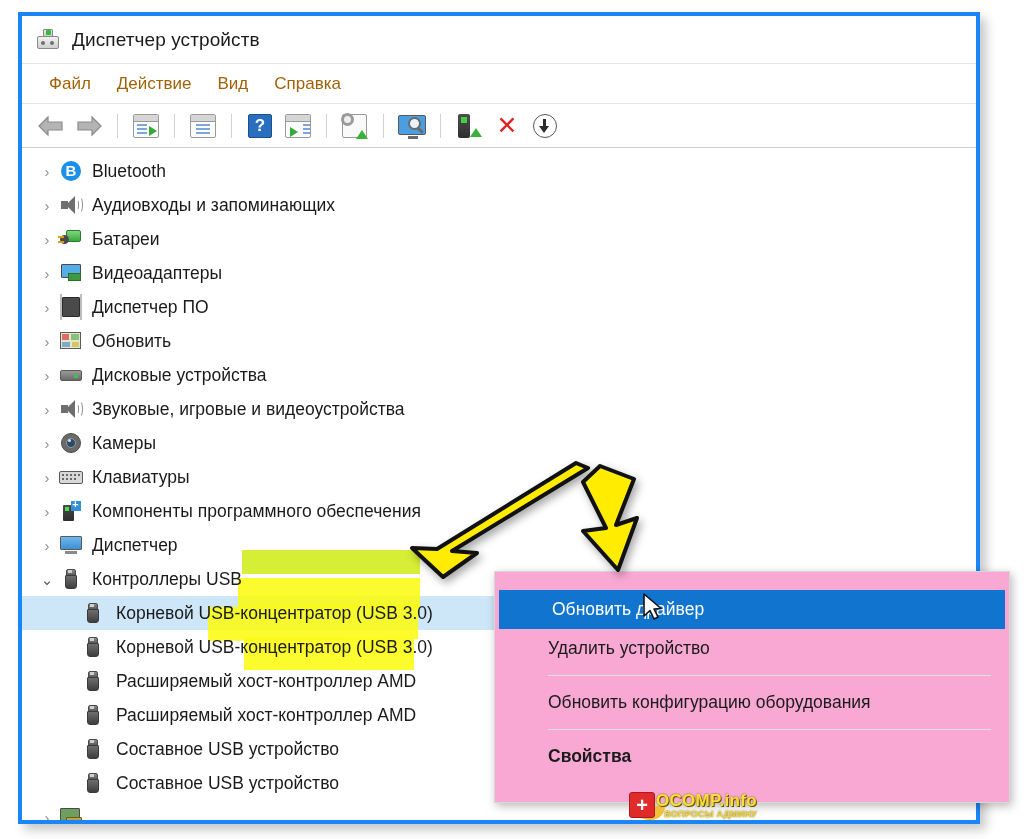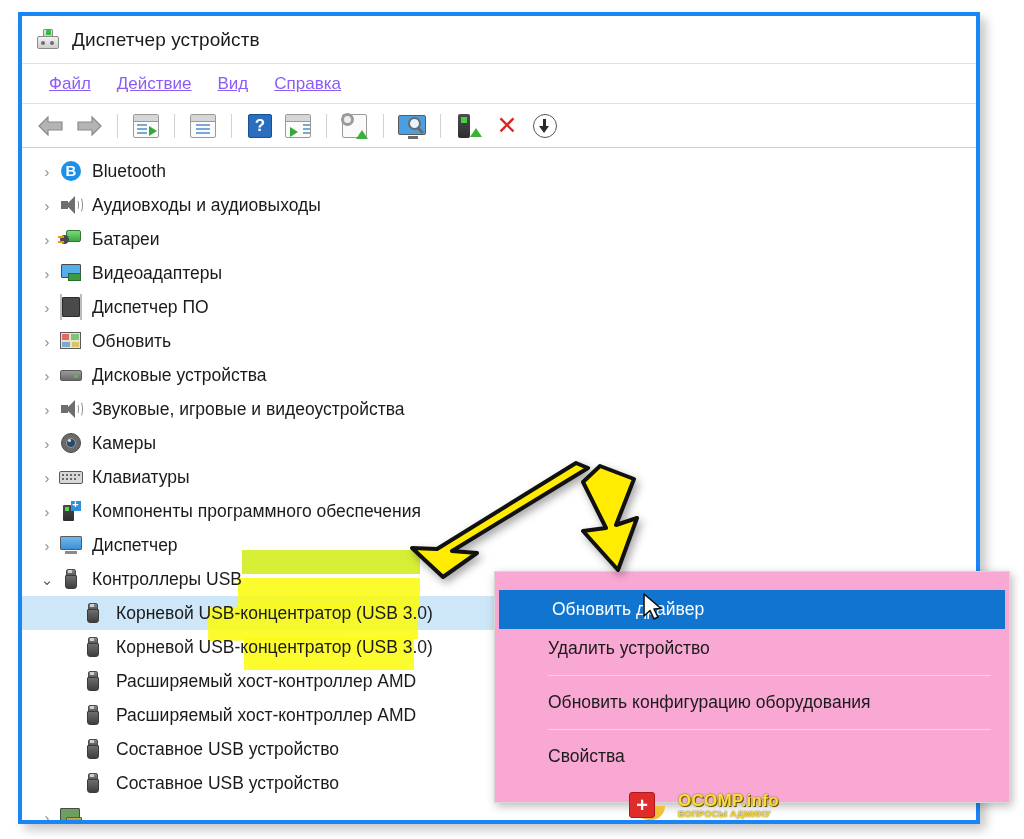--- a/index.html
+++ b/index.html
@@ -61,22 +61,22 @@
 
   
   .menubar {
     height: 40px;
     background: #ffffff;
     border-bottom: 1px solid #e3e3e3;
     display: flex; align-items: center;
     padding-left: 14px;
   }
   .menu-item {
-    font-size: 17px; color: #8b5cf6;
-    padding: 4px 13px; cursor: default; text-decoration: underline;
+    font-size: 17px; color: #a16207;
+    padding: 4px 13px; cursor: default;
   }
 
   
   .toolbar {
     height: 44px;
     background: #ffffff;
     border-bottom: 1px solid #cfcfcf;
     display: flex; align-items: center;
     padding-left: 12px; gap: 4px;
   }
@@ -292,21 +292,21 @@
     padding: 18px 0 0 0;
     overflow: hidden;
   }
   .ctx-item {
     height: 39px;
     display: flex; align-items: center;
     padding-left: 53px;
     font-size: 17.5px; color: #1b1b1b;
   }
   .ctx-item.hi { background: #1175d0; color: #ffffff; margin: 0 4px; }
-  .ctx-item.bold { font-weight: normal; }
+  .ctx-item.bold { font-weight: bold; }
   .ctx-sep { height: 1px; background: #e0e0e0; margin: 7px 18px 7px 53px; }
 
   
   .arrows { position: absolute; left: 0; top: 0; width: 1024px; height: 839px; z-index: 40; pointer-events: none; }
 
   
   .cursor { position: absolute; left: 641px; top: 592px; z-index: 50; }
 
   
   .watermark {
@@ -314,21 +314,21 @@
     width: 160px; height: 32px;
     z-index: 60;
     display: flex; align-items: center;
   }
   .wm-badge {
     width: 26px; height: 26px; background: #e02b2b;
     border: 1px solid #b01818; border-radius: 3px;
     color: #fff; font-size: 20px; font-weight: bold; text-align: center; line-height: 24px;
     flex: 0 0 auto;
   }
-  .wm-text { margin-left: 23px; line-height: 1; }
+  .wm-text { margin-left: 1px; line-height: 1; text-align: right; }
   .wm-main {
     font-size: 17px; font-weight: bold; color: #f5e03a;
     text-shadow: 0 0 2px #7a5a00, 1px 1px 0 #6a4a00;
     letter-spacing: .3px;
   }
   .wm-sub {
     font-size: 9px; font-weight: bold; color: #f0d83a;
     text-shadow: 0 0 2px #6a4a00;
     letter-spacing: .2px; margin-top: 1px;
   }
@@ -451,21 +451,21 @@
       <div class="row">
         <span class="chev">›</span>
         <span class="ico">
             <span class="ic-spk">
               <i class="box"></i>
               <i class="cone"></i>
               <i class="w1"></i>
               <i class="w2"></i>
             </span>
           </span>
-        <span class="lbl">Аудиовходы и аудиовыходы</span>
+        <span class="lbl">Аудиовходы и запоминающих</span>
       </div>
 
       <div class="row">
         <span class="chev">›</span>
         <span class="ico">
             <span class="ic-bat">
               <i class="cell"></i>
               <i class="plug"></i>
               <i class="p1"></i>
               <i class="p2"></i>

